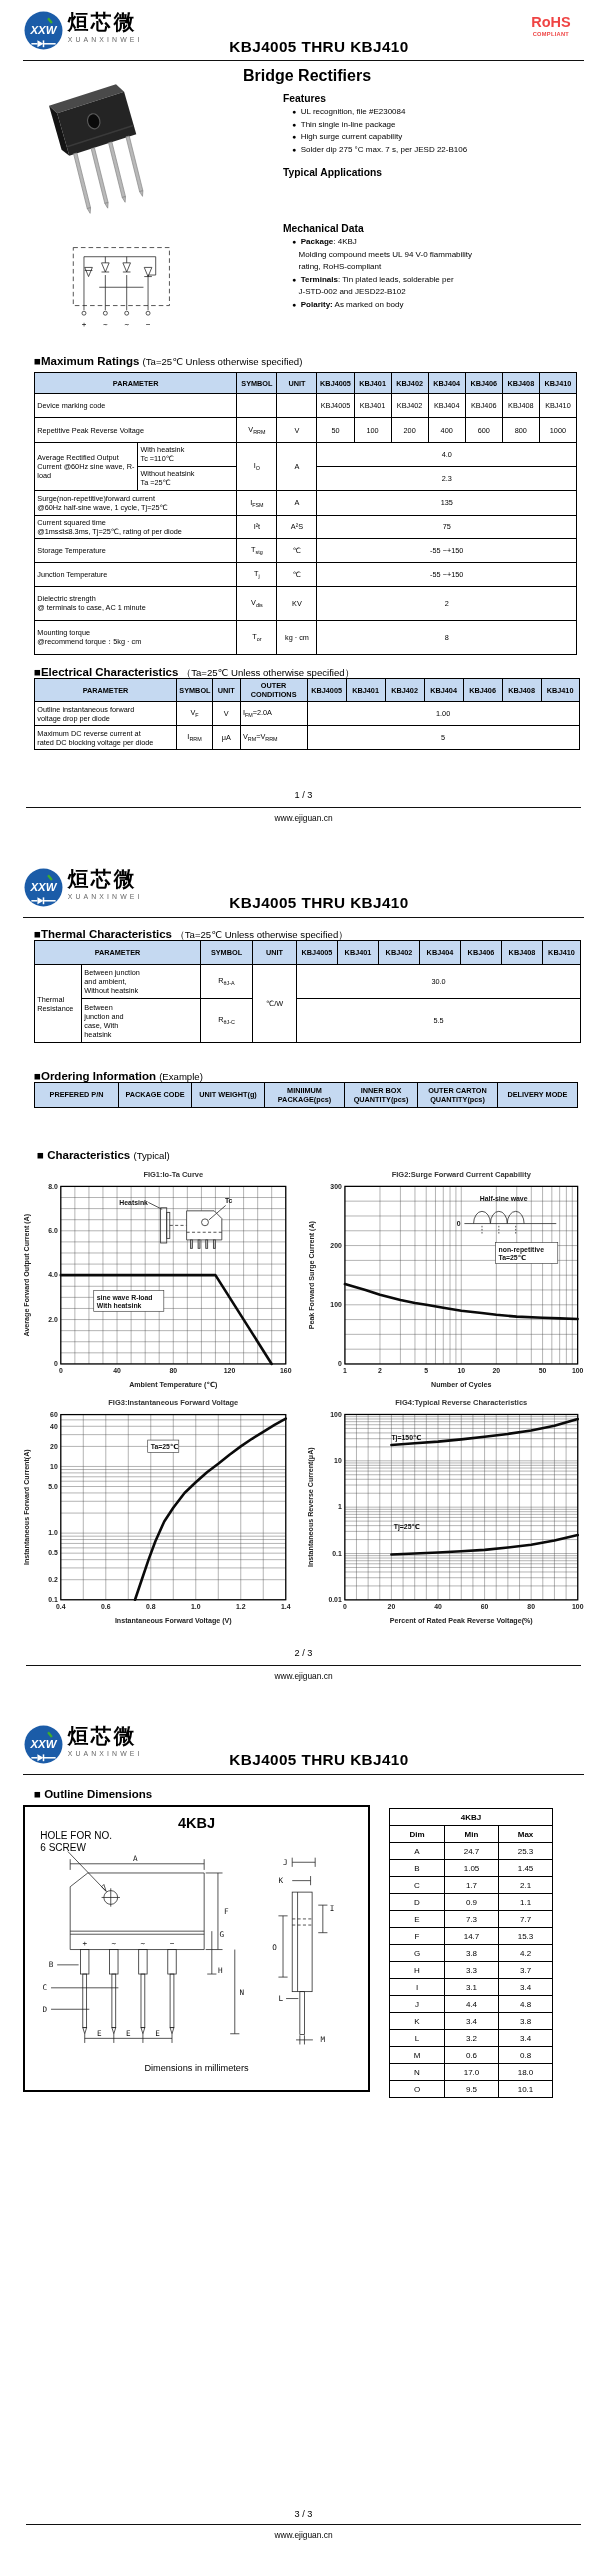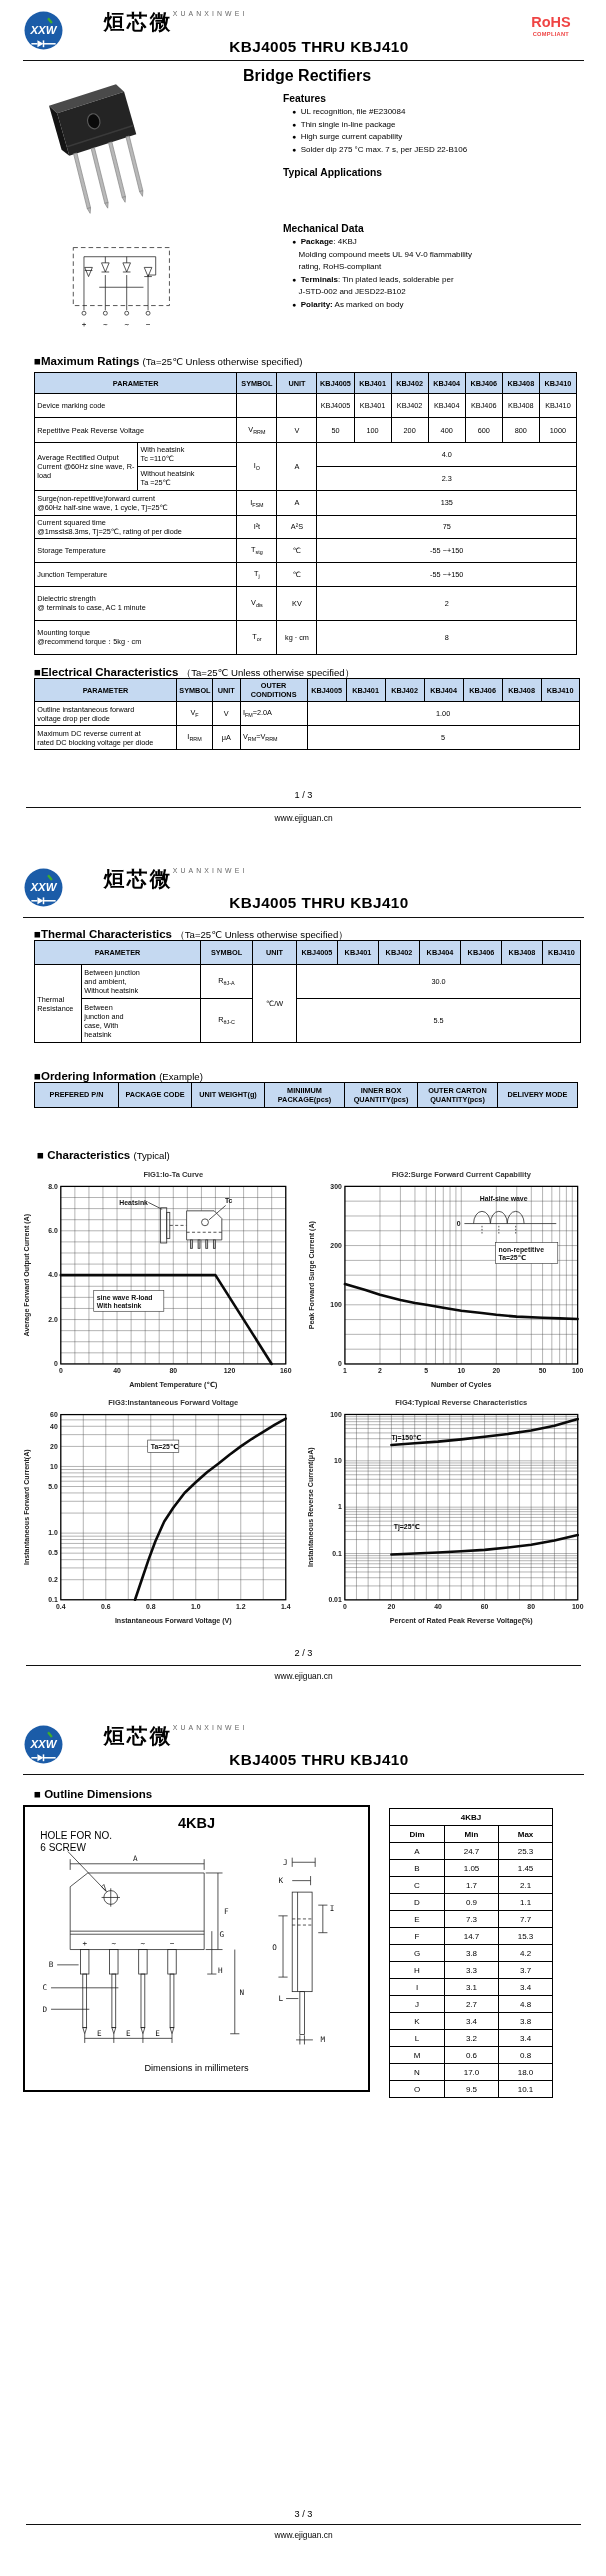--- a/index.html
+++ b/index.html
@@ -2,21 +2,21 @@
 <html style="font-size:12.2px"><head>
 <meta charset="utf-8">
 <style>
   html,body{margin:0;padding:0;background:#fff;}
   .doc{position:relative;width:607px;height:2576px;background:#fff;color:#000;
        font-family:"Liberation Sans","DejaVu Sans",sans-serif;overflow:hidden;}
   .abs{position:absolute;}
   
   .hdr{position:absolute;left:23px;width:561px;height:54px;border-bottom:1.5px solid #111;}
   .logo{position:absolute;left:0;top:3.1px;display:flex;align-items:flex-start;gap:3.8px;}
-  .logo-txt{display:flex;flex-direction:row;margin-left:36px;}
+  .logo-txt{display:flex;flex-direction:column;}
   .logo-cn{font-size:20.7px;font-weight:bold;line-height:26px;letter-spacing:2.3px;}
   .logo-en{font-size:6.9px;color:#666;letter-spacing:3.1px;margin-top:0.8px;}
   .doc-title{position:absolute;left:92px;right:61px;bottom:4.6px;text-align:center;
              font-size:15.3px;font-weight:bold;letter-spacing:0.4px;}
   .rohs{position:absolute;right:6.1px;top:9.2px;text-align:center;color:#ef4444;width:54px;}
   .rohs-main{font-size:14.5px;font-weight:bold;line-height:15.3px;}
   .rohs-sub{font-size:5.7px;font-weight:bold;letter-spacing:0.3px;}
   
   .bigtitle{font-size:16px;font-weight:bold;}
   .subhead{font-size:10.3px;font-weight:bold;}
@@ -959,21 +959,21 @@
           <td>3.3</td>
           <td>3.7</td>
         </tr>
         <tr>
           <td>I</td>
           <td>3.1</td>
           <td>3.4</td>
         </tr>
         <tr>
           <td>J</td>
-          <td>2.7</td>
+          <td>4.4</td>
           <td>4.8</td>
         </tr>
         <tr>
           <td>K</td>
           <td>3.4</td>
           <td>3.8</td>
         </tr>
         <tr>
           <td>L</td>
           <td>3.2</td>

